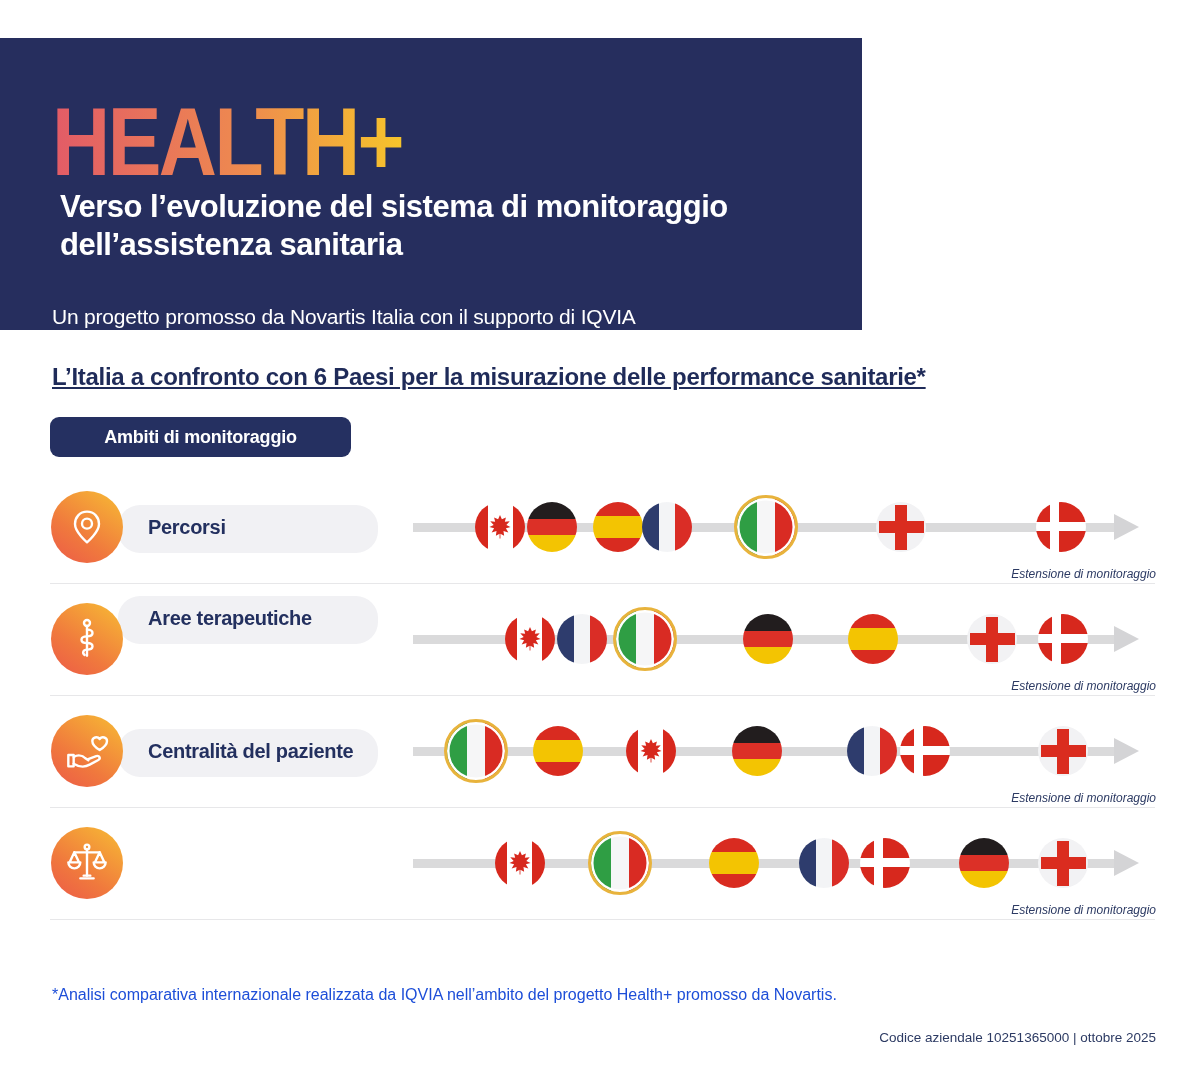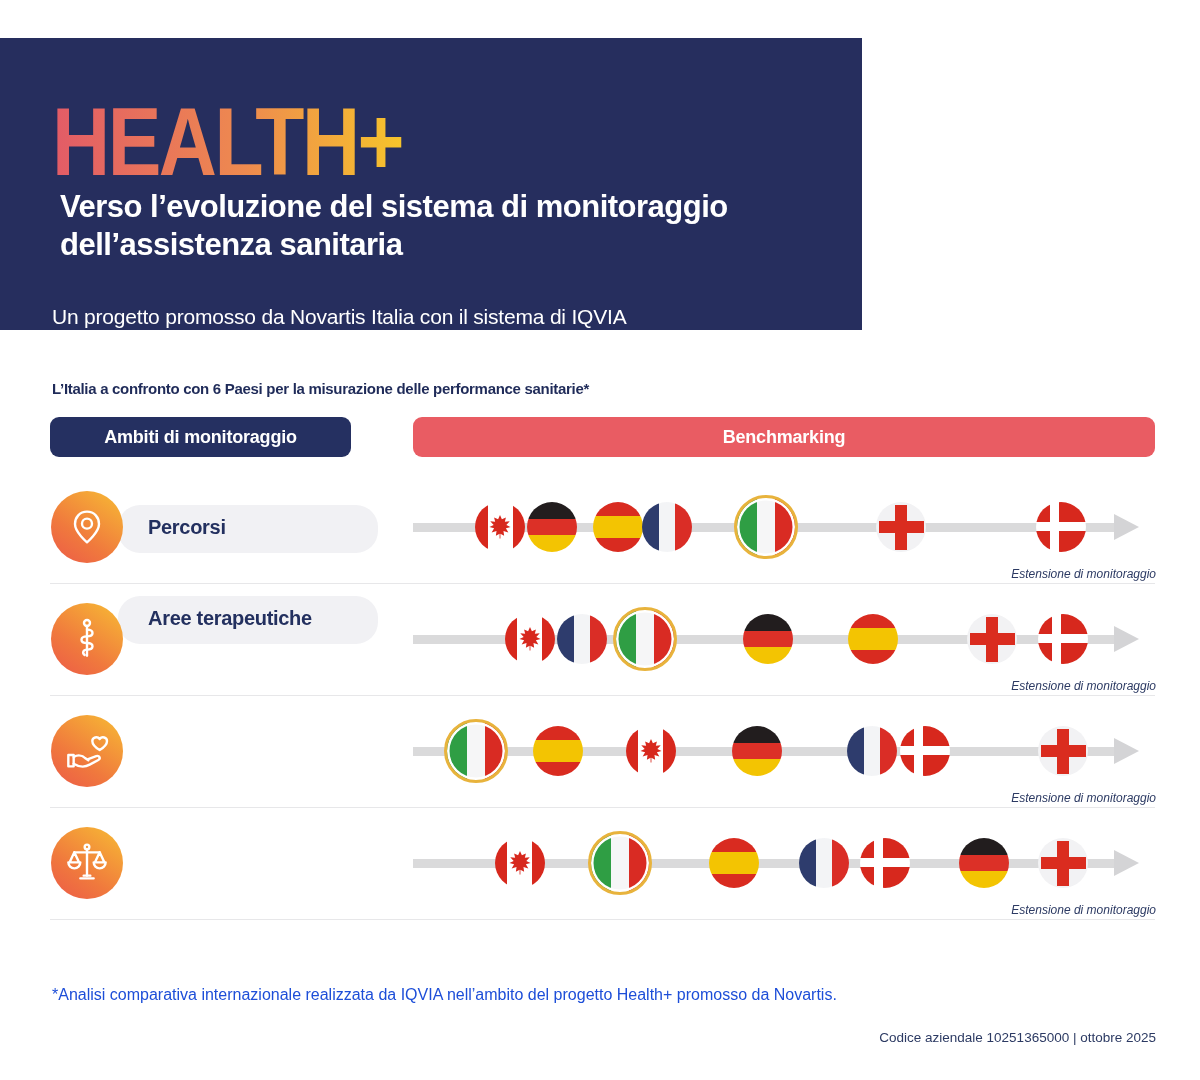--- a/index.html
+++ b/index.html
@@ -13,22 +13,22 @@
         background:linear-gradient(90deg,#e25b67 0%,#ee8a4f 55%,#f6c42b 100%);
         -webkit-background-clip:text;background-clip:text;color:transparent;
         -webkit-text-fill-color:transparent;
         transform:scaleX(.83);transform-origin:left center;white-space:nowrap;}
   #hero-title{position:absolute;left:52px;top:150px;width:670px;
         font-size:31px;font-weight:bold;color:#fff;line-height:1.24;letter-spacing:-.5px;margin-left:8px;}
   #hero-sub{position:absolute;left:52px;top:267px;width:760px;
         font-size:21px;color:#fff;letter-spacing:-.2px;}
 
   
-  #section-title{position:absolute;left:52px;top:380px;width:1100px;
-        font-size:15px;font-weight:bold;color:#1f2b59;letter-spacing:-.3px;}
+  #section-title{position:absolute;left:52px;top:363px;width:1100px;
+        font-size:24px;font-weight:bold;color:#1f2b59;letter-spacing:-.3px;text-decoration:underline;}
   .hdr-pill{position:absolute;top:417px;height:40px;border-radius:9px;
         color:#fff;font-size:18px;font-weight:bold;text-align:center;line-height:40px;letter-spacing:-.2px;}
   #pill-ambiti{left:50px;width:301px;background:#253061;}
   #pill-bench{left:413px;width:742px;background:#e95c63;}
 
   
   #rows{position:absolute;inset:0;}
   .row-icon{position:absolute;width:72px;height:72px;border-radius:50%;
         background:linear-gradient(215deg,#f7bc34 0%,#f0793d 62%,#ec5a48 100%);
         display:flex;align-items:center;justify-content:center;z-index:4;}
@@ -71,27 +71,26 @@
   #foot-code{position:absolute;right:44px;top:1030px;font-size:13.5px;color:#2c3a63;}
 </style>
 </head>
 <body>
 
 <div id="page">
 
   <div id="hero">
     <div id="logo">HEALTH+</div>
     <div id="hero-title">Verso l’evoluzione del sistema di monitoraggio dell’assistenza sanitaria</div>
-    <div id="hero-sub">Un progetto promosso da Novartis Italia con il sistema di IQVIA</div>
+    <div id="hero-sub">Un progetto promosso da Novartis Italia con il supporto di IQVIA</div>
   </div>
 
   <div id="section-title">L’Italia a confronto con 6 Paesi per la misurazione delle performance sanitarie*</div>
 
   <div id="pill-ambiti" class="hdr-pill">Ambiti di monitoraggio</div>
-  <div id="pill-bench" class="hdr-pill">Benchmarking</div>
 
   <div id="rows">
       <div class="row-icon" style="left: 51px; top: 491px;">
         <svg viewBox="0 0 72 72">
           <g stroke="#fff" fill="none" stroke-width="3.6" stroke-linecap="round" stroke-linejoin="round">
       <path d="M36 13c-11 0-18 8.5-18 18.5C18 44 36 59 36 59s18-15 18-27.5C54 21.5 47 13 36 13z"></path>
       <circle cx="36" cy="31" r="7.5"></circle>
           </g>
         </svg>
       </div>
@@ -143,20 +142,23 @@
       <div class="row-icon" style="left: 51px; top: 715px;">
         <svg viewBox="0 0 72 72">
           <g stroke="#fff" fill="none" stroke-width="3.6" stroke-linecap="round" stroke-linejoin="round">
       <path d="M44 21 C44 15.5 51.5 13.5 55 18 C58.5 13.5 66 15.5 66 21 C66 28 55 34.5 55 34.5 C55 34.5 44 28 44 21 Z"></path>
       <path d="M8 42 h8 v17 h-8 z"></path>
       <path d="M16 55 c8 5 17 5.5 24 1.5 l13 -7 c4 -2.2 1.5 -7.5 -3.2 -5.8 l-12 4.4"></path>
       <path d="M16 45 c6 -3.5 13 -2.5 17 1.5 l5 3.5"></path>
           </g>
         </svg>
       </div>
+      <div class="row-pill" style="top: 729px;">
+        <span class="row-label">Centralità del paziente</span>
+      </div>
       <div class="arrow-line" style="top: 747px;"></div>
       <div class="arrow-head" style="top: 738px;"></div>
       <div class="flag flag-italy flag-highlight" style="left: 444px; top: 719px;"></div>
       <div class="flag flag-spain" style="left: 533px; top: 726px;"></div>
       <div class="flag flag-canada" style="left: 626px; top: 726px;">
         <svg viewBox="0 0 512 512">
           <path fill="#d7281d" d="M256 30 L292 110 L368 74 L348 156 L440 148 L376 220 L456 258 L368 282 L414 358 L322 330 L334 422 L264 386 L264 474 L248 474 L248 386 L178 422 L190 330 L98 358 L144 282 L56 258 L136 220 L72 148 L164 156 L144 74 L220 110 Z"></path>
         </svg>
       </div>
       <div class="flag flag-germany" style="left: 732px; top: 726px;"></div>

